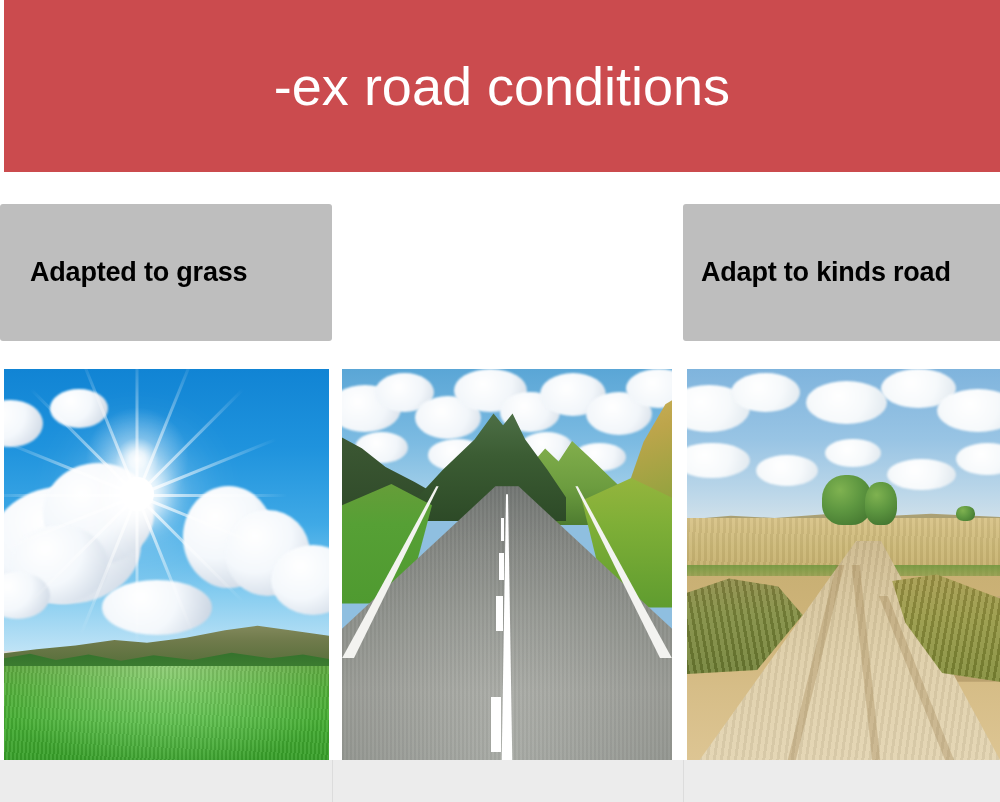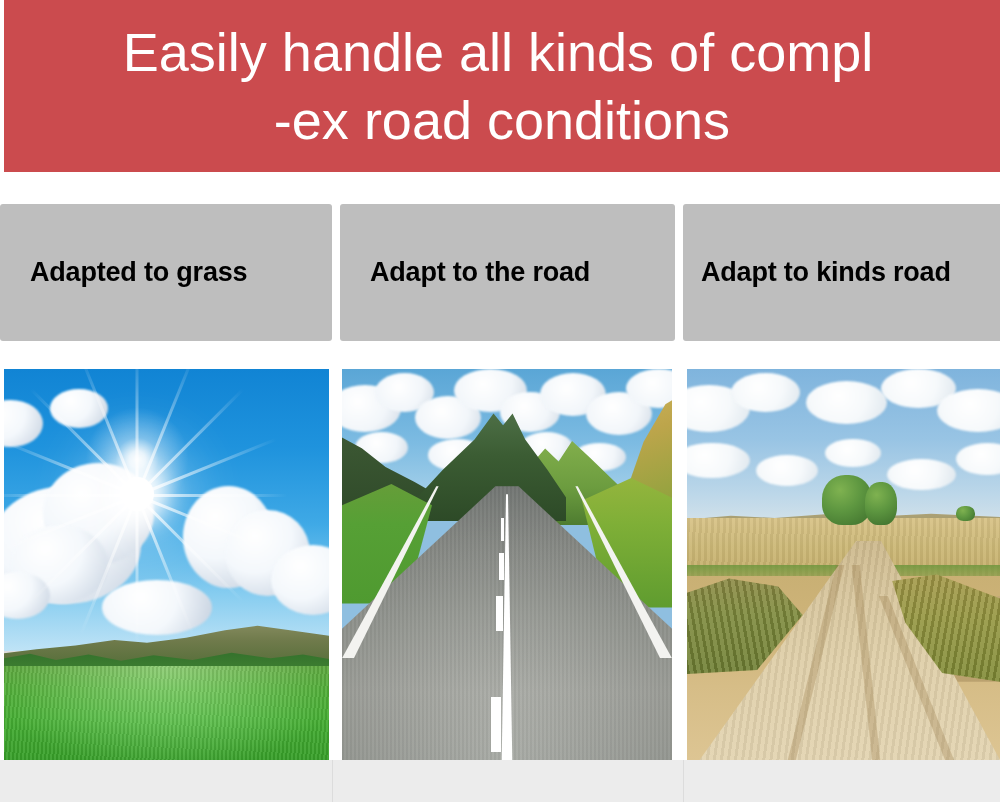--- a/index.html
+++ b/index.html
@@ -312,33 +312,29 @@
     clip-path: polygon(30% 18%, 100% 0%, 100% 100%, 0 100%);
     opacity:.8;
   }
 </style>
 </head>
 <body>
 
 <div id="page">
 
   <div class="banner">
-    <div class="banner-line l1">Easily handle all kinds of compl</div>
     <div class="banner-line l2">-ex road conditions</div>
   </div>
 
   <div class="tabs">
 
     <div class="tab tab-1">
       <span class="tab-label">Adapted to grass</span>
     </div>
 
-    <div class="tab tab-2">
-      <span class="tab-label">Adapt to the road</span>
-    </div>
 
     <div class="tab tab-3">
       <span class="tab-label">Adapt to kinds road</span>
     </div>
 
   </div>
 
   <div class="panels">
 
     <div class="panel panel-1">

